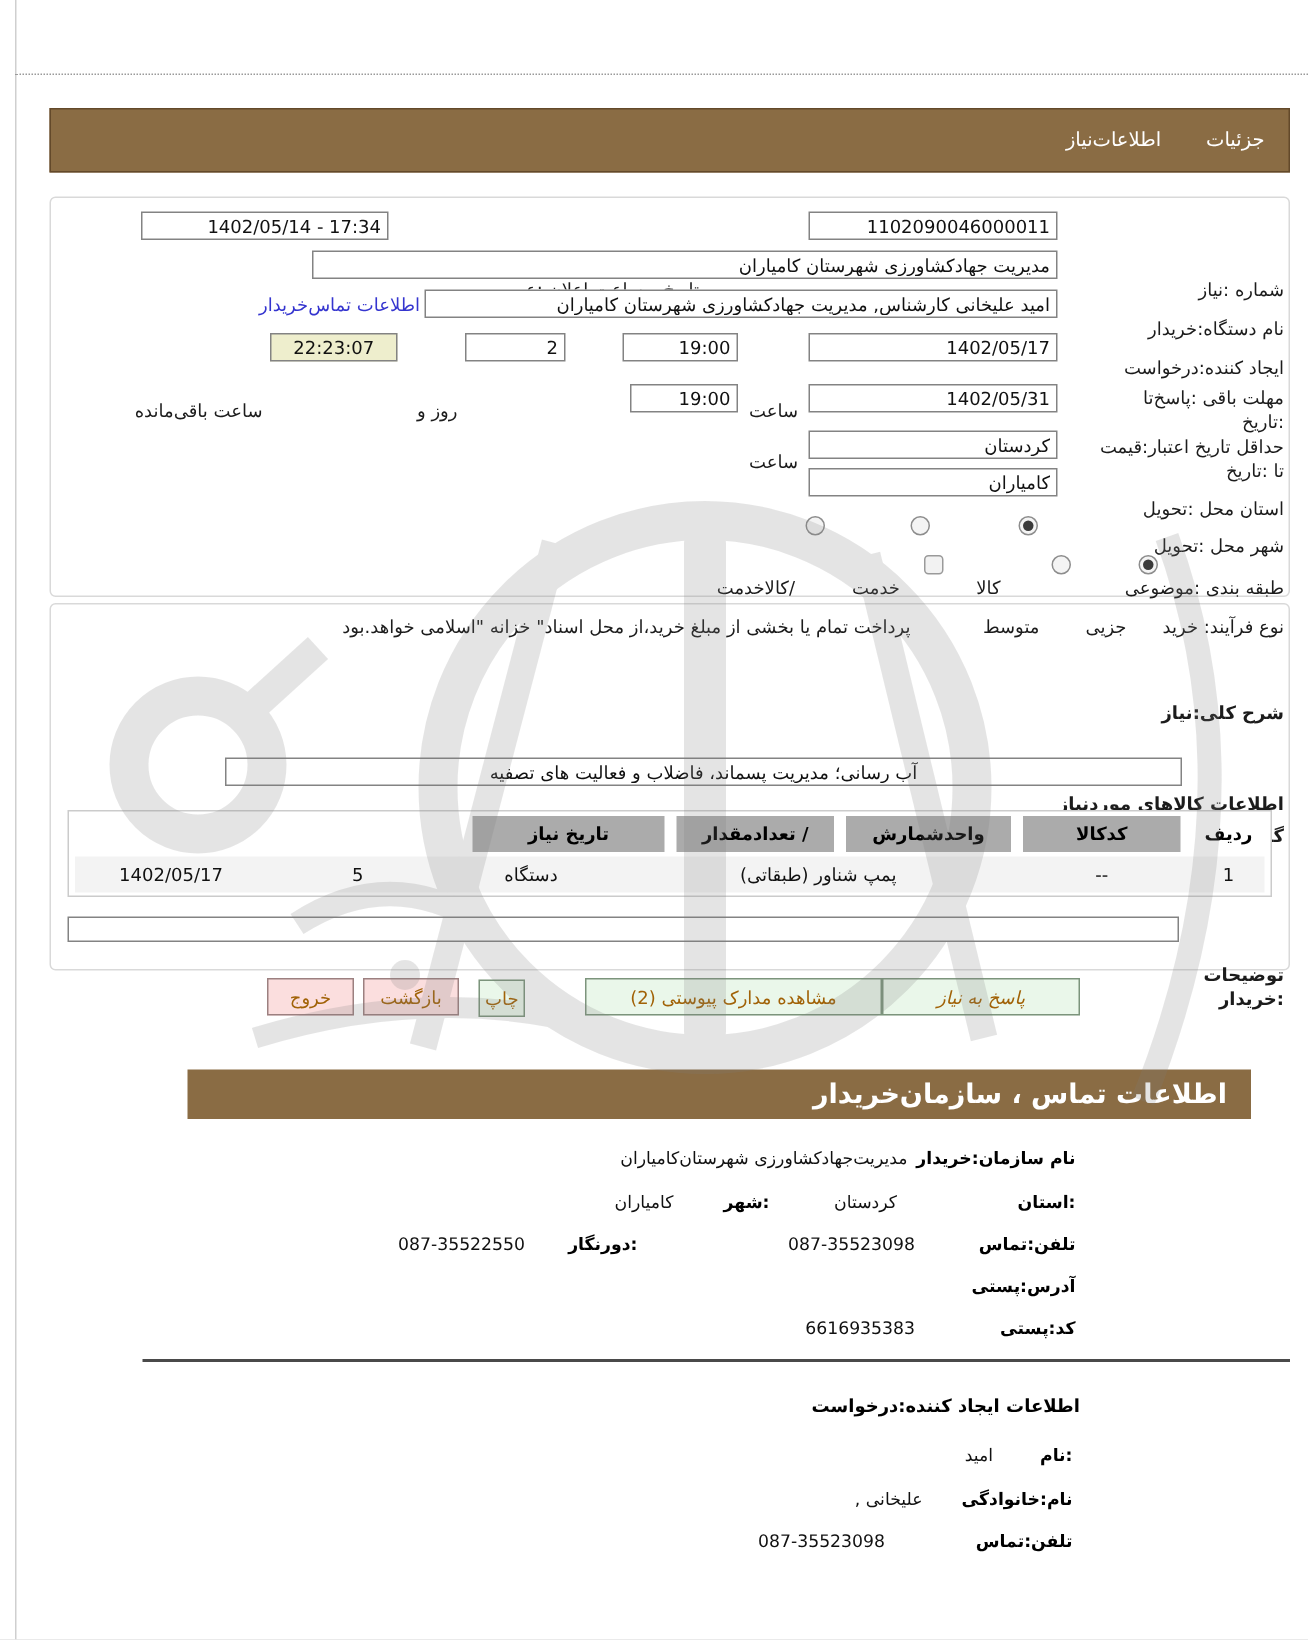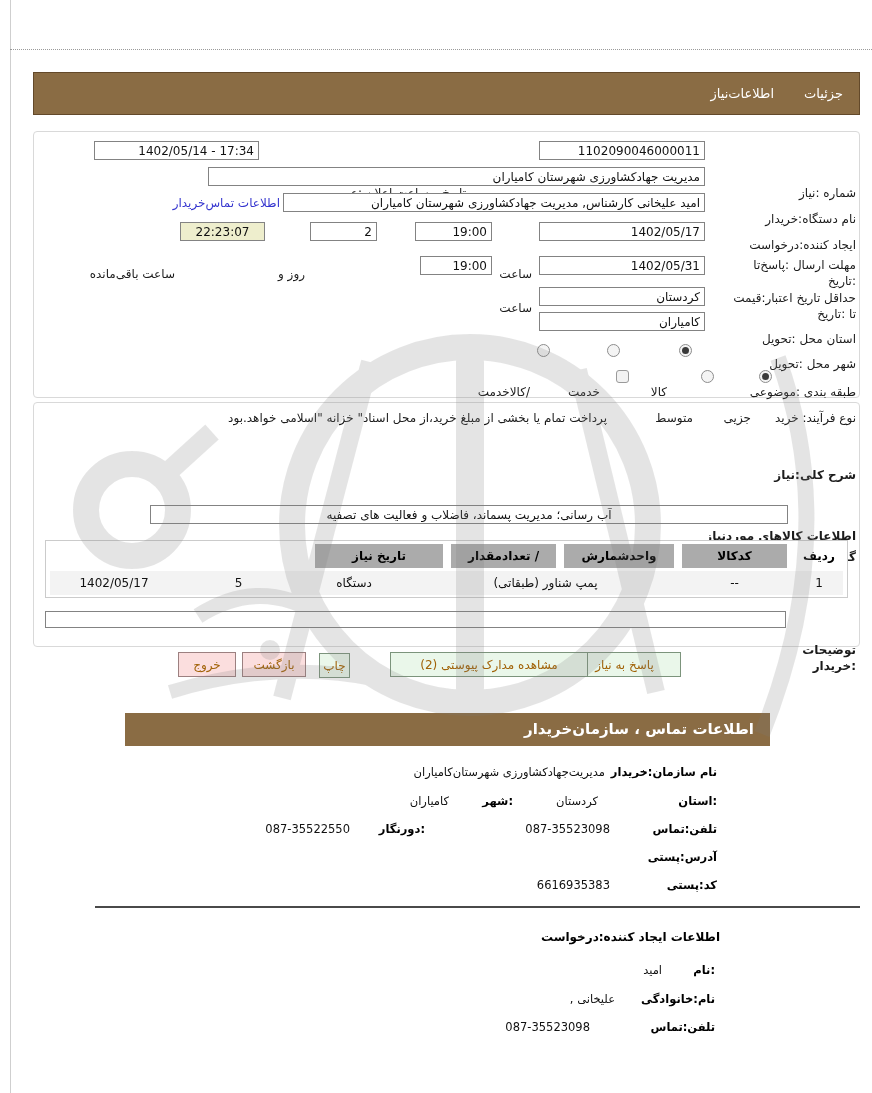--- a/index.html
+++ b/index.html
@@ -40,22 +40,22 @@
       justify-content:center;font-size:12px;}
   .hc.plain{background:transparent;}
   .drow{background:#f3f3f3;}
   .dc{display:flex;align-items:center;justify-content:center;font-size:12px;color:#111;}
   .c-row{flex:0 0 48px;} .c-code{flex:0 0 105px;} .c-name{flex:1;}
   .c-unit{flex:0 0 110px;} .c-qty{flex:0 0 105px;} .c-date{flex:0 0 128px;}
   .btn{position:absolute;height:25px;border:1px solid;box-sizing:border-box;display:flex;
       align-items:center;justify-content:center;font-size:12px;color:#a16207;cursor:pointer;white-space:nowrap;}
   .btn.g{background:#eaf7ea;border-color:#7c947c;}
   .btn.p{background:#fbdede;border-color:#9c8080;}
-  .bar2{position:absolute;left:125px;top:713px;width:645px;height:33px;line-height:33px;
-      color:#fff;font-weight:bold;font-size:15px;box-sizing:border-box;padding:0 16px;}
+  .bar2{position:absolute;left:125px;top:713px;width:709px;height:33px;line-height:33px;
+      color:#fff;font-weight:bold;font-size:18px;box-sizing:border-box;padding:0 16px;}
   .clb{position:absolute;white-space:nowrap;font-weight:bold;font-size:11.5px;color:#000;}
   .cvl{position:absolute;white-space:nowrap;font-size:11.5px;color:#111;}
   .divider{position:absolute;left:95px;top:906px;width:765px;border-top:2px solid #4a4a4a;}
   .wm{position:absolute;left:20px;top:320px;z-index:50;pointer-events:none;opacity:0.2;}
 </style>
 </head>
 <body>
 
 <div id="page">
 
@@ -75,21 +75,21 @@
   <span class="lb" style="right:406px;top:144px;">تاریخ و ساعت اعلان :عمومی</span>
   <input class="tb ltr" style="right: 613px; top: 141px; width: 165px;" readonly="" value="1402/05/14 - 17:34">
 
   <span class="lb" style="right:16px;top:170px;">نام دستگاه:خریدار</span>
   <input class="tb" style="right: 167px; top: 167px; width: 497px;" readonly="" value="مدیریت جهادکشاورزی شهرستان کامیاران">
 
   <span class="lb" style="right:16px;top:196px;">ایجاد کننده:درخواست</span>
   <input class="tb" style="right: 167px; top: 193px; width: 422px;" readonly="" value="امید علیخانی کارشناس, مدیریت جهادکشاورزی شهرستان کامیاران">
   <span class="link" style="right:592px;top:196px;">اطلاعات تماس‌خریدار</span>
 
-  <span class="lb" style="right:16px;top:216px;">مهلت ارسال :پاسخ‌تا</span>
+  <span class="lb" style="right:16px;top:216px;">مهلت باقی :پاسخ‌تا</span>
   <span class="lb" style="right:16px;top:232px;">:تاریخ</span>
   <input class="tb ltr" style="right: 167px; top: 222px; width: 166px;" readonly="" value="1402/05/17">
   <span class="lb" style="right:340px;top:225px;">ساعت</span>
   <input class="tb ltr" style="right: 380px; top: 222px; width: 77px;" readonly="" value="19:00">
   <input class="tb ltr" style="right: 495px; top: 222px; width: 67px;" readonly="" value="2">
   <span class="lb" style="right:567px;top:225px;">روز و</span>
   <input class="tb ltr ctr" style="right: 607px; top: 222px; width: 85px; background: rgb(238, 238, 205);" readonly="" value="22:23:07">
   <span class="lb" style="right:697px;top:225px;">ساعت باقی‌مانده</span>
 
   <span class="lb" style="right:16px;top:249px;">حداقل تاریخ اعتبار:قیمت</span>
@@ -141,21 +141,21 @@
       <div class="dc c-unit">دستگاه</div>
       <div class="dc c-qty ltr">5</div>
       <div class="dc c-date ltr">1402/05/17</div>
     </div>
   </div>
 
   <span class="lb b" style="right:16px;top:601px;">توضیحات</span>
   <span class="lb b" style="right:16px;top:617px;">:خریدار</span>
   <input class="tb" style="left: 45px; top: 611px; width: 741px; height: 17px;" readonly="" value="">
 
-  <div class="btn g" style="left:568px;top:652px;width:113px;">پاسخ به نیاز</div>
+  <div class="btn g" style="left:588px;top:652px;width:132px;font-style:italic;">پاسخ به نیاز</div>
   <div class="btn g" style="left:390px;top:652px;width:198px;">مشاهده مدارک پیوستی (2)</div>
   <div class="btn g" style="left:319px;top:653px;width:31px;">چاپ</div>
   <div class="btn p" style="left:242px;top:652px;width:64px;">بازگشت</div>
   <div class="btn p" style="left:178px;top:652px;width:58px;">خروج</div>
 
   <div class="bar2" style="background:#8a6c44;">اطلاعات  تماس ، سازمان‌خریدار</div>
 
   <span class="clb" style="right:155px;top:765px;">نام  سازمان:خریدار</span>
   <span class="cvl" style="right:267px;top:765px;">مدیریت‌جهادکشاورزی شهرستان‌کامیاران</span>
 

